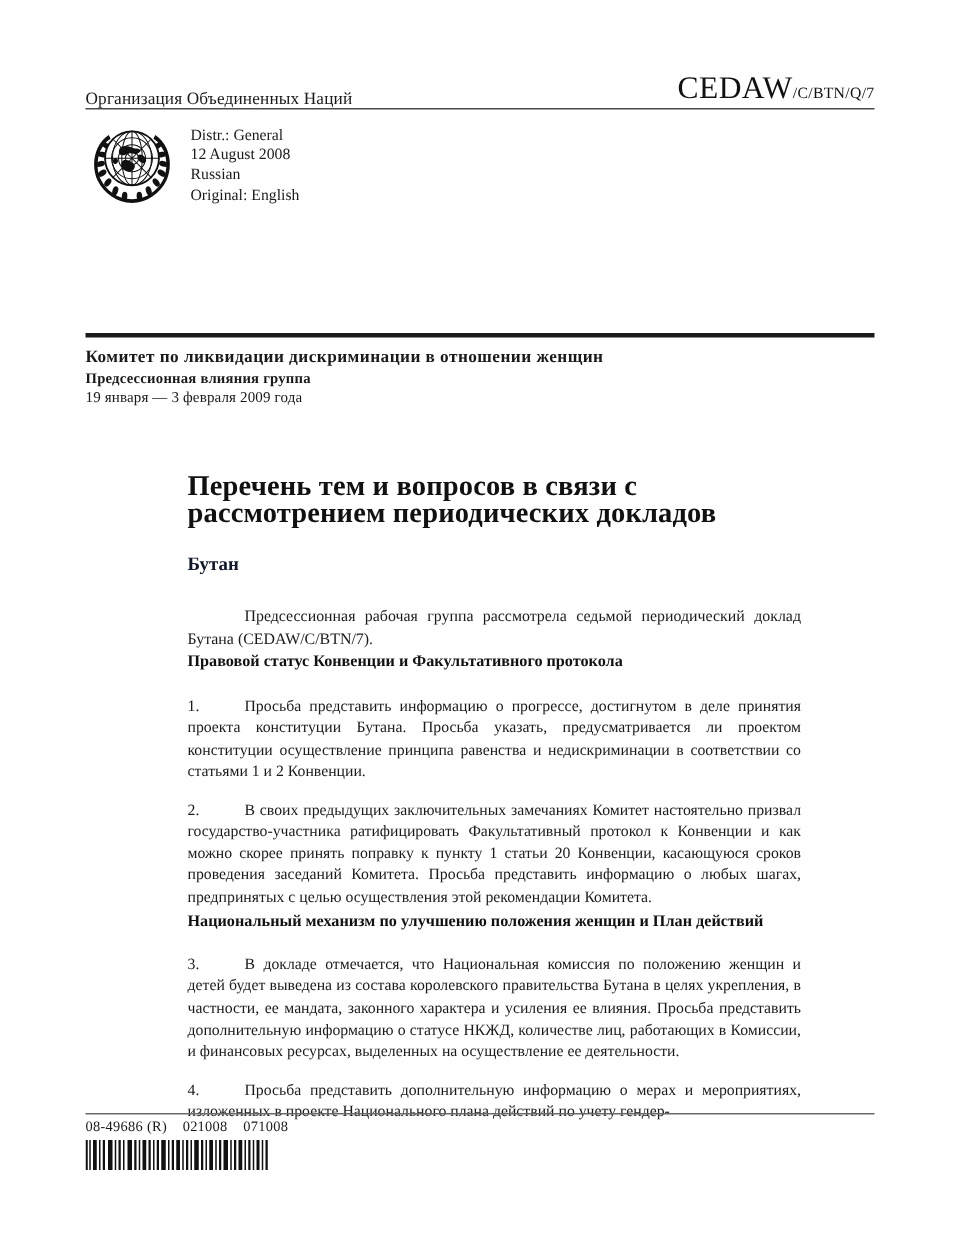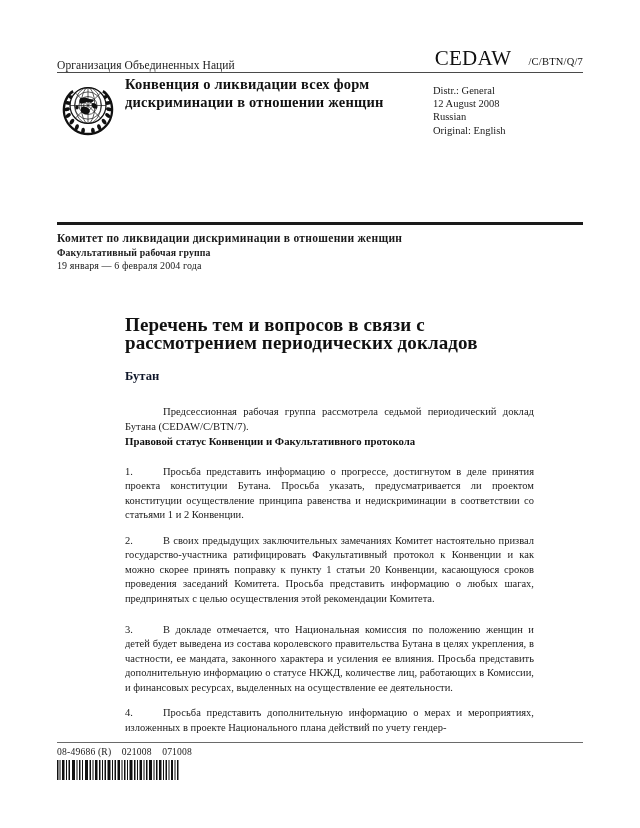--- a/index.html
+++ b/index.html
@@ -45,21 +45,20 @@
   .symbol {
     font-size: 21px;
     line-height: 21px;
     letter-spacing: 0.3px;
     white-space: nowrap;
     color: #111;
   }
   .symbol .sym-sub {
     font-size: 10.5px;
     letter-spacing: 0.2px;
-    margin-left: 17px;
   }
   .rule-thin {
     position: absolute;
     left: 57px;
     width: 526px;
     height: 1px;
     background: #4a4a4a;
   }
   .rule-thick {
     position: absolute;
@@ -267,50 +266,50 @@
           <ellipse cx="50" cy="44" rx="21" ry="29"></ellipse>
         </g>
         <g fill="#111">
           <path d="M38 32 c4 -2 9 -1 13 1 c3 1 6 0 8 2 c1 2 -2 3 -4 4 c-3 1 -6 -1 -9 0 c-3 1 -6 3 -9 1 c-2 -2 -1 -6 1 -8 Z"></path>
           <path d="M41 46 c4 -1 8 1 11 4 c2 2 1 5 -1 7 c-3 2 -7 1 -10 -1 c-3 -2 -4 -8 0 -10 Z"></path>
           <path d="M58 40 c3 0 6 2 7 5 c1 3 -2 5 -4 4 c-3 -1 -5 -3 -5 -6 c0 -2 1 -3 2 -3 Z"></path>
           <path d="M31 44 c2 -1 4 1 4 3 c0 2 -2 4 -4 3 c-2 -1 -2 -5 0 -6 Z"></path>
         </g>
       </svg>
     </div>
-    <div class="conv-title">Конвенция о ликвидации всех форм дискриминации в отношении женщин</div>
     <div class="distr">
       <div>Distr.: General</div>
       <div>12 August 2008</div>
       <div>Russian</div>
       <div>Original: English</div>
     </div>
   </div>
 
   <div class="rule-thick" style="top:222px;"></div>
 
   <div class="committee">
     <div class="comm-l1">Комитет по ликвидации дискриминации в отношении женщин</div>
-    <div class="comm-l2">Факультативный рабочая группа</div>
-    <div class="comm-date">19 января — 6 февраля 2004 года</div>
+    <div class="comm-l2">Предсессионная влияния группа</div>
+    <div class="comm-date">19 января — 3 февраля 2009 года</div>
   </div>
 
   <div class="body-col">
     <div class="doc-title">Перечень тем и вопросов в связи с рассмотрением периодических докладов</div>
     <div class="doc-subtitle">Бутан</div>
     <div class="intro">Предсессионная рабочая группа рассмотрела седьмой периодический доклад Бутана (CEDAW/C/BTN/7).</div>
 
     <div class="sec-head">Правовой статус Конвенции и Факультативного протокола</div>
     <div class="para first-after-head">
       <span class="num">1.</span><span>Просьба представить информацию о прогрессе, достигнутом в деле принятия проекта конституции Бутана. Просьба указать, предусматривается ли проектом конституции осуществление принципа равенства и недискриминации в соответствии со статьями 1 и 2 Конвенции.</span>
     </div>
     <div class="para">
       <span class="num">2.</span><span>В своих предыдущих заключительных замечаниях Комитет настоятельно призвал государство-участника ратифицировать Факультативный протокол к Конвенции и как можно скорее принять поправку к пункту 1 статьи 20 Конвенции, касающуюся сроков проведения заседаний Комитета. Просьба представить информацию о любых шагах, предпринятых с целью осуществления этой рекомендации Комитета.</span>
     </div>
 
+    <div class="sec-head">Национальный механизм по улучшению положения женщин и План действий</div>
     <div class="para first-after-head">
       <span class="num">3.</span><span>В докладе отмечается, что Национальная комиссия по положению женщин и детей будет выведена из состава королевского правительства Бутана в целях укрепления, в частности, ее мандата, законного характера и усиления ее влияния. Просьба представить дополнительную информацию о статусе НКЖД, количестве лиц, работающих в Комиссии, и финансовых ресурсах, выделенных на осуществление ее деятельности.</span>
     </div>
     <div class="para">
       <span class="num">4.</span><span>Просьба представить дополнительную информацию о мерах и мероприятиях, изложенных в проекте Национального плана действий по учету гендер-</span>
     </div>
   </div>
 
   <div class="foot-rule"></div>
   <div class="footer">

